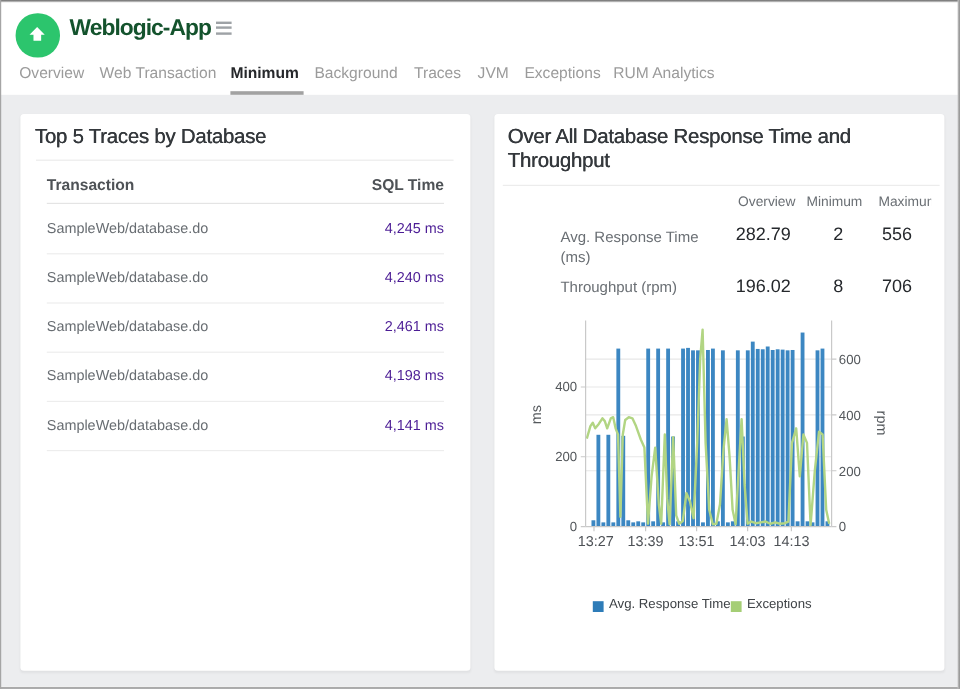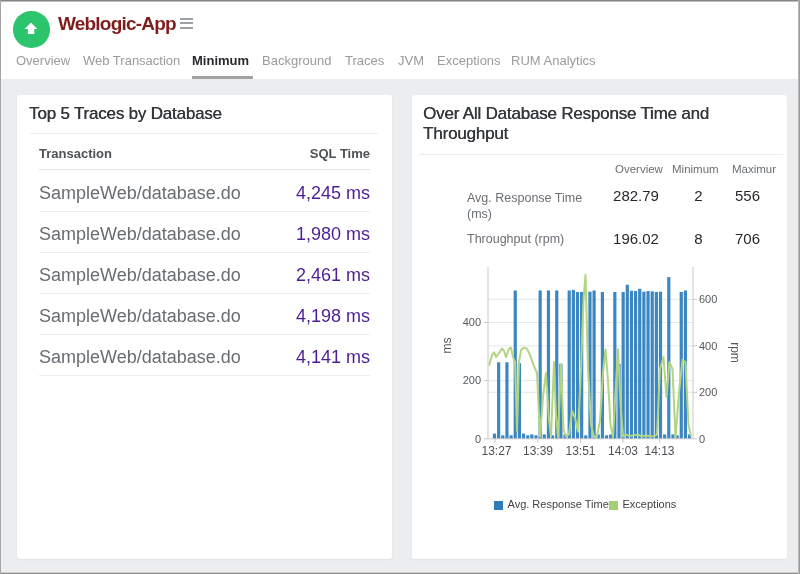--- a/index.html
+++ b/index.html
@@ -2,32 +2,32 @@
 <html><head><meta charset="utf-8"><style>
 *{margin:0;padding:0;box-sizing:border-box}
 html,body{width:800px;height:574px;overflow:hidden}
 body{font-family:"Liberation Sans",sans-serif;position:relative;background:#ecedef}
 .ftop{position:absolute;left:0;top:0;width:800px;height:2px;background:linear-gradient(#686868,#dcdcdc);z-index:99}
 .fbot{position:absolute;left:0;top:571.5px;width:800px;height:2.5px;background:linear-gradient(#f8f8f8 0%,#9a9a9a 55%,#787878 100%);z-index:99}
 .flef{position:absolute;left:0;top:0;width:1px;height:574px;background:#a5a5a5;z-index:99}
 .frig{position:absolute;left:798px;top:0;width:2px;height:574px;background:linear-gradient(to right,#c6c6c6,#8f8f8f);z-index:99}
 .hdr{position:absolute;left:0;top:0;width:800px;height:78.5px;background:#fff}
 .appic{position:absolute;left:13px;top:11px;width:36.5px;height:36.5px;border-radius:50%;background:#2cc56d}
-.title{position:absolute;left:58px;top:13px;font-size:19px;font-weight:bold;color:#7f1d1d;letter-spacing:-0.8px}
+.title{position:absolute;left:58px;top:13px;font-size:19px;font-weight:bold;color:#14532d;letter-spacing:-0.8px}
 .burger{position:absolute;left:180px;top:17.6px;width:13.4px}
 .burger div{height:2px;background:#9ea2a6;margin-bottom:2.7px}
 .tb{position:absolute;top:53px;font-size:13px;color:#9b9b9b;white-space:nowrap}
 .tab-active{color:#26282b;font-weight:bold}
 .underline{position:absolute;left:192px;top:76px;width:61px;height:3px;background:#a2a2a2}
 .card{position:absolute;background:#fff;border-radius:3px;top:94.7px;height:464.3px;box-shadow:0 1px 2px rgba(0,0,0,.05)}
 .chead{position:absolute;top:104px;font-size:17px;color:#34383c;line-height:19.5px;letter-spacing:-0.2px;text-shadow:0.35px 0 0 #34383c}
 .hdiv{position:absolute;background:#ececec;height:1px}
 .thead{position:absolute;left:39px;top:145.5px;width:331px;font-size:13px;font-weight:bold;color:#4e5256}
 .thead .r{float:right}
-.trow{position:absolute;left:39px;width:331px;font-size:18px;color:#686d72}
+.trow{position:absolute;left:39px;width:331px;font-size:12px;color:#686d72}
 .trow .tval{float:right;color:#4c1d95}
 .tdiv{position:absolute;left:39px;width:331px;height:1px;background:#ededed}
 .shead{position:absolute;top:163px;font-size:11.5px;color:#6a6f74}
 .sval{position:absolute;font-size:15px;color:#25282c;transform:translateX(-50%)}
 .slab{position:absolute;left:467px;font-size:12.5px;color:#6a6f74;line-height:16px}
 .legend{position:absolute;top:498px;font-size:11px;color:#3f4347;line-height:13px}
 .lsw{position:absolute;width:9px;height:9px;top:500.5px}
 </style></head><body>
 <div class="hdr"></div>
 <div class="appic"><svg width="37" height="37" viewBox="0 0 37 37">
@@ -49,21 +49,21 @@
 <span class="tb" style="left:511px">RUM Analytics</span>
 <div class="underline"></div>
 <div class="card" style="left:17px;width:375px"></div>
 <div class="card" style="left:412px;width:375px"></div>
 <div class="chead" style="left:29px">Top 5 Traces by Database</div>
 <div class="hdiv" style="left:30px;top:133px;width:348px"></div>
 <div class="thead">Transaction<span class="r">SQL Time</span></div>
 <div class="hdiv" style="left:39px;top:169px;width:331px;background:#e4e4e4"></div>
 <div class="trow" style="top:183px"><span>SampleWeb/database.do</span><span class="tval">4,245 ms</span></div>
 <div class="tdiv" style="top:211px"></div>
-<div class="trow" style="top:224px"><span>SampleWeb/database.do</span><span class="tval">1,980 ms</span></div>
+<div class="trow" style="top:224px"><span>SampleWeb/database.do</span><span class="tval">4,240 ms</span></div>
 <div class="tdiv" style="top:252px"></div>
 <div class="trow" style="top:265px"><span>SampleWeb/database.do</span><span class="tval">2,461 ms</span></div>
 <div class="tdiv" style="top:293px"></div>
 <div class="trow" style="top:306px"><span>SampleWeb/database.do</span><span class="tval">4,198 ms</span></div>
 <div class="tdiv" style="top:334px"></div>
 <div class="trow" style="top:347px"><span>SampleWeb/database.do</span><span class="tval">4,141 ms</span></div>
 <div class="tdiv" style="top:375px"></div>
 <div class="chead" style="left:423px;width:356px">Over All Database Response Time and Throughput</div>
 <div class="hdiv" style="left:419px;top:153.5px;width:364px"></div>
 <div class="shead" style="left:615px">Overview</div>

